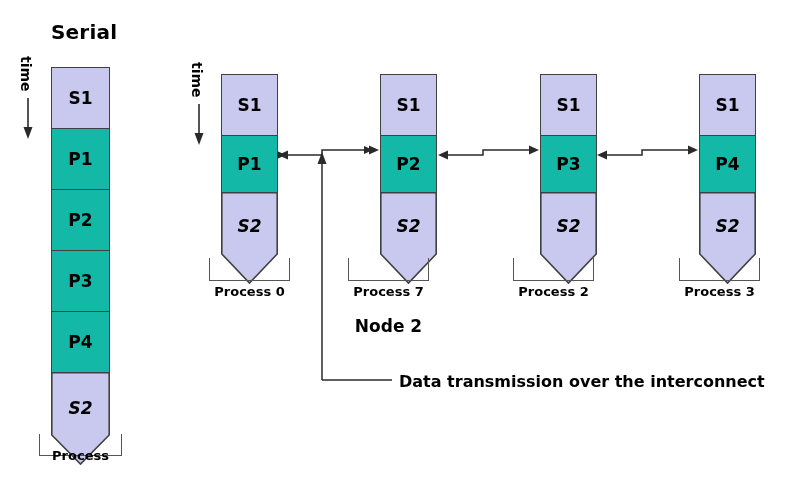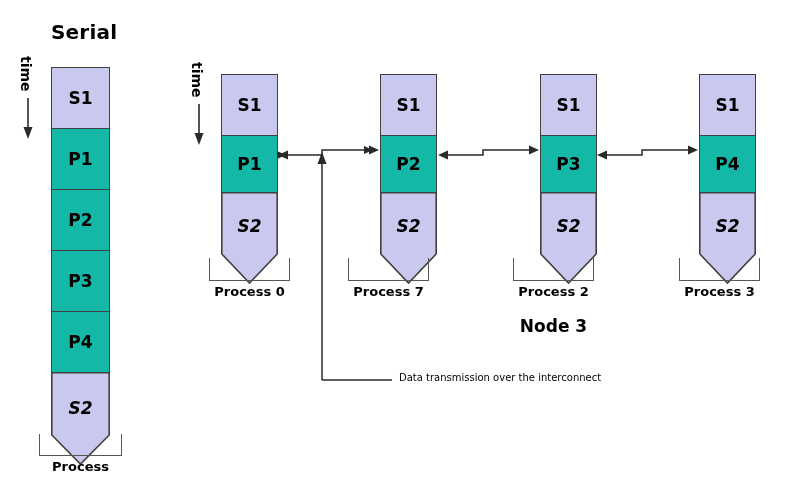--- a/index.html
+++ b/index.html
@@ -101,22 +101,22 @@
     font-weight:bold;
     font-size:17px;
     color:#000;
     white-space:nowrap;
   }
 
   
   .conn{position:absolute;}
   .callout-label{
     position:absolute;
-    font-weight:normal;
-    font-size:10px;
+    font-weight:bold;
+    font-size:16px;
     color:#000;
     white-space:nowrap;
   }
   svg{display:block;overflow:visible;}
 </style>
 </head>
 <body>
 
 <div class="canvas">
 
@@ -141,21 +141,21 @@
 
     <div class="blk tail" style="top:305px;width:59px;height:93px;">
       <svg class="tail-shape" viewBox="0 0 59 93" preserveAspectRatio="none">
         <polygon points="0.8,0.8 58.2,0.8 58.2,63 29.5,92 0.8,63" fill="#c9c9ef" stroke="#404040" stroke-width="1.6"></polygon>
       </svg>
       <div class="tail-label" style="top:26px;">S2</div>
     </div>
   </div>
 
   <div class="bracket" style="left:39px;top:434px;width:83px;height:22px;"></div>
-  <div class="bracket-caption" style="left:29px;top:459px;width:103px;">Process</div>
+  <div class="bracket-caption" style="left:29px;top:448px;width:103px;">Process</div>
 
 
   <div class="time-group">
     <div class="time-label" style="left:190px;top:62px;">time</div>
     <div class="time-arrow" style="left:191px;top:104px;">
       <svg width="16" height="42" viewBox="0 0 16 42">
         <line x1="8" y1="0" x2="8" y2="32" stroke="#2a2a2a" stroke-width="1.6"></line>
         <polygon points="8,41 3.5,29 12.5,29" fill="#2a2a2a"></polygon>
       </svg>
     </div>
@@ -179,34 +179,34 @@
     <div class="blk yellow" style="top:61px;width:57px;height:58px;">P2</div>
     <div class="blk tail" style="top:118px;width:57px;height:92px;">
       <svg class="tail-shape" viewBox="0 0 57 92" preserveAspectRatio="none">
         <polygon points="0.8,0.8 56.2,0.8 56.2,62 28.5,91 0.8,62" fill="#c9c9ef" stroke="#404040" stroke-width="1.6"></polygon>
       </svg>
       <div class="tail-label" style="top:24px;">S2</div>
     </div>
   </div>
   <div class="bracket" style="left:348px;top:258px;width:81px;height:23px;"></div>
   <div class="bracket-caption" style="left:338px;top:284px;width:101px;">Process 7</div>
+  <div class="node-caption" style="left:328px;top:316px;width:121px;">Node 2</div>
 
   <div class="col" style="left:540px;top:64px;width:57px;height:210px;">
     <div class="blk blue" style="top:0px;width:57px;height:62px;">S1</div>
     <div class="blk yellow" style="top:61px;width:57px;height:58px;">P3</div>
     <div class="blk tail" style="top:118px;width:57px;height:92px;">
       <svg class="tail-shape" viewBox="0 0 57 92" preserveAspectRatio="none">
         <polygon points="0.8,0.8 56.2,0.8 56.2,62 28.5,91 0.8,62" fill="#c9c9ef" stroke="#404040" stroke-width="1.6"></polygon>
       </svg>
       <div class="tail-label" style="top:24px;">S2</div>
     </div>
   </div>
   <div class="bracket" style="left:513px;top:258px;width:81px;height:23px;"></div>
   <div class="bracket-caption" style="left:503px;top:284px;width:101px;">Process 2</div>
-  <div class="node-caption" style="left:493px;top:316px;width:121px;">Node 3</div>
 
   <div class="col" style="left:699px;top:64px;width:57px;height:210px;">
     <div class="blk blue" style="top:0px;width:57px;height:62px;">S1</div>
     <div class="blk yellow" style="top:61px;width:57px;height:58px;">P4</div>
     <div class="blk tail" style="top:118px;width:57px;height:92px;">
       <svg class="tail-shape" viewBox="0 0 57 92" preserveAspectRatio="none">
         <polygon points="0.8,0.8 56.2,0.8 56.2,62 28.5,91 0.8,62" fill="#c9c9ef" stroke="#404040" stroke-width="1.6"></polygon>
       </svg>
       <div class="tail-label" style="top:24px;">S2</div>
     </div>

